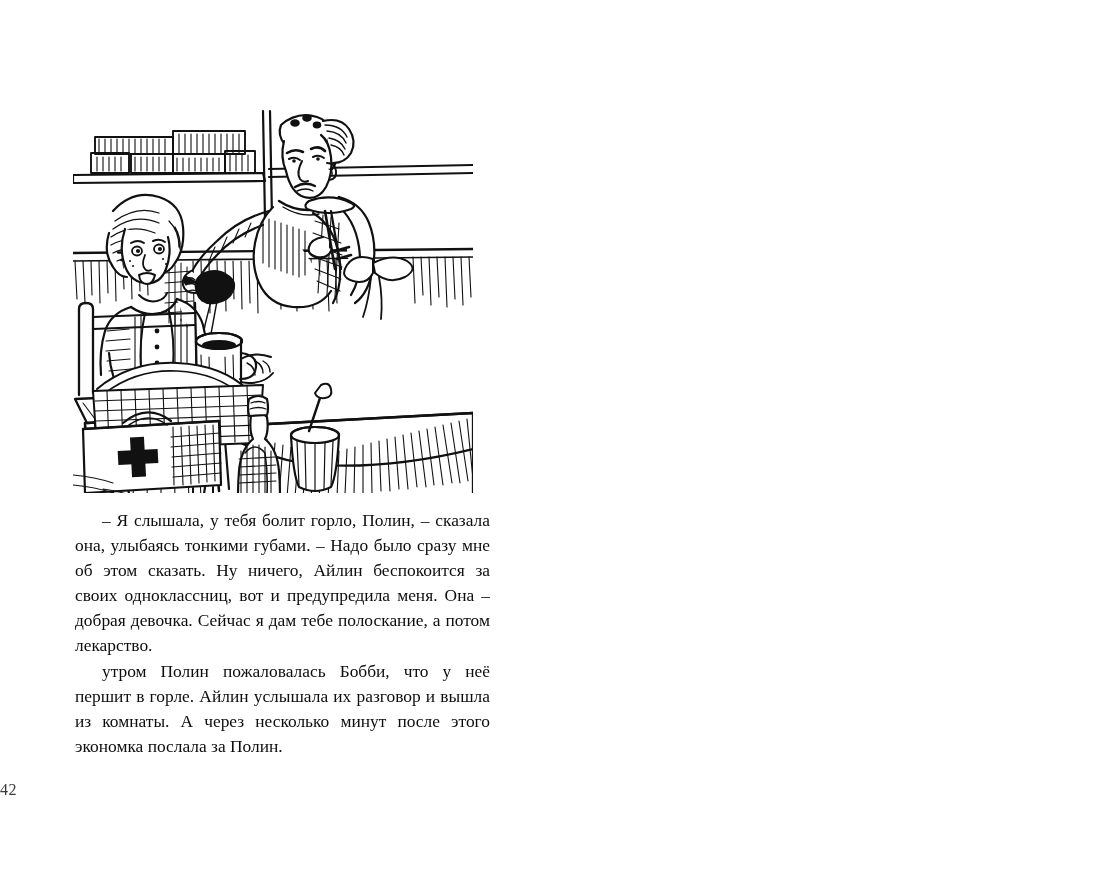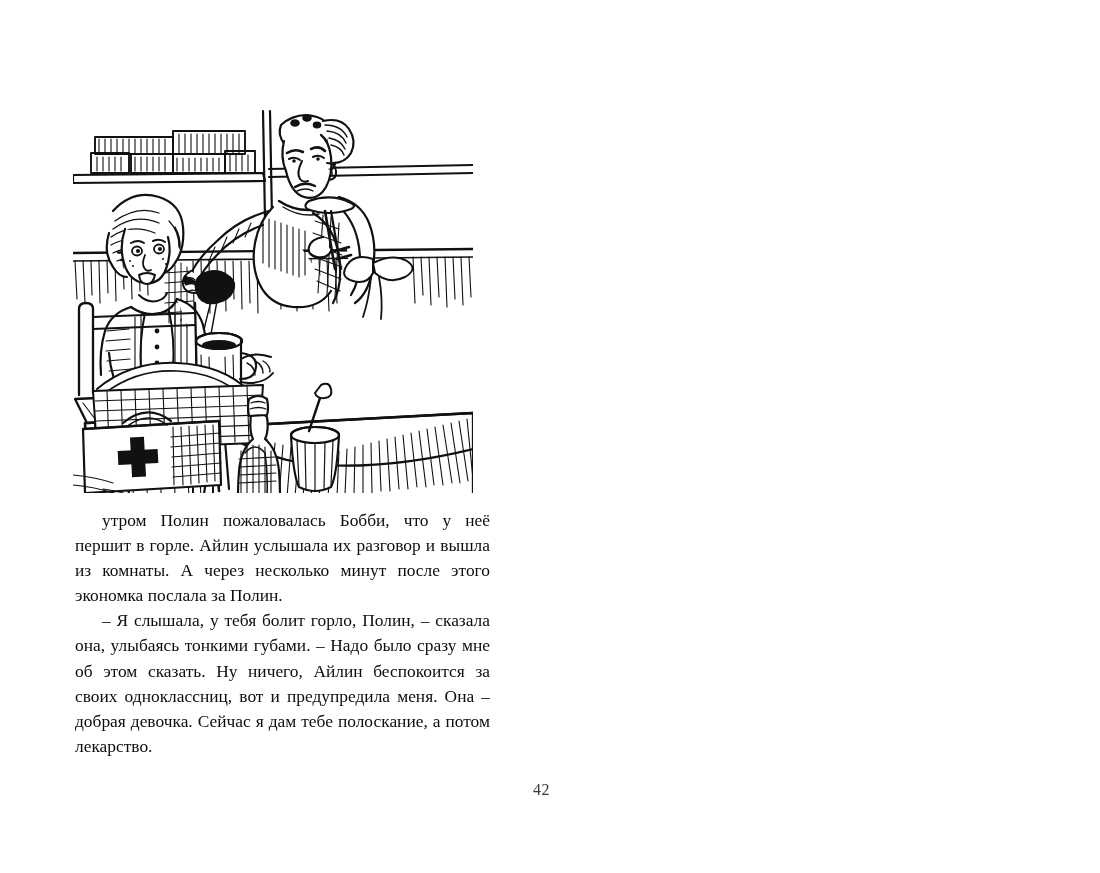--- a/index.html
+++ b/index.html
@@ -49,21 +49,21 @@
   .column p {
     margin: 0;
     text-indent: 1.55em;
     hyphens: manual;
   }
 
   
   .folio {
     position: absolute;
     width: 100%;
-    text-align: right;
+    text-align: left;
     font-size: 16px;
     color: #3a3a3a;
     letter-spacing: .5px;
   }
   #folio-left  { top: 781px; left: 0; width: 550px; }
 
   
   #illustration {
     position: absolute;
     left: 73px;
@@ -421,22 +421,22 @@
           <path d="M250 134 q-12 2 -14 10 q-2 8 8 10 q10 2 14 -6" stroke-width="2.2" fill="#ffffff"></path>
         </g>
 
         <g stroke-width="1.1">
           <path d="M0 372 q22 2 40 8 M0 382 q22 2 40 8 M30 386 q16 2 26 6"></path>
         </g>
       </svg>
     </div>
 
     <div class="column" id="col-left">
+      <p>– Я слышала, у тебя болит горло, Полин, – сказала она, улыбаясь тонкими губами. – Надо было сразу мне об этом сказать. Ну ничего, Айлин беспокоится за своих одноклассниц, вот и предупредила меня. Она – добрая девочка. Сейчас я дам тебе полоскание, а потом лекарство.</p>
       <p>утром Полин пожаловалась Бобби, что у неё першит в горле. Айлин услышала их разговор и вышла из комнаты. А через несколько минут после этого экономка послала за Полин.</p>
-      <p>– Я слышала, у тебя болит горло, Полин, – сказала она, улыбаясь тонкими губами. – Надо было сразу мне об этом сказать. Ну ничего, Айлин беспокоится за своих одноклассниц, вот и предупредила меня. Она – добрая девочка. Сейчас я дам тебе полоскание, а потом лекарство.</p>
     </div>
 
     <div class="folio" id="folio-left">42</div>
   </div>
 
   <div class="page" id="page-right">
     
 
     
   </div>

